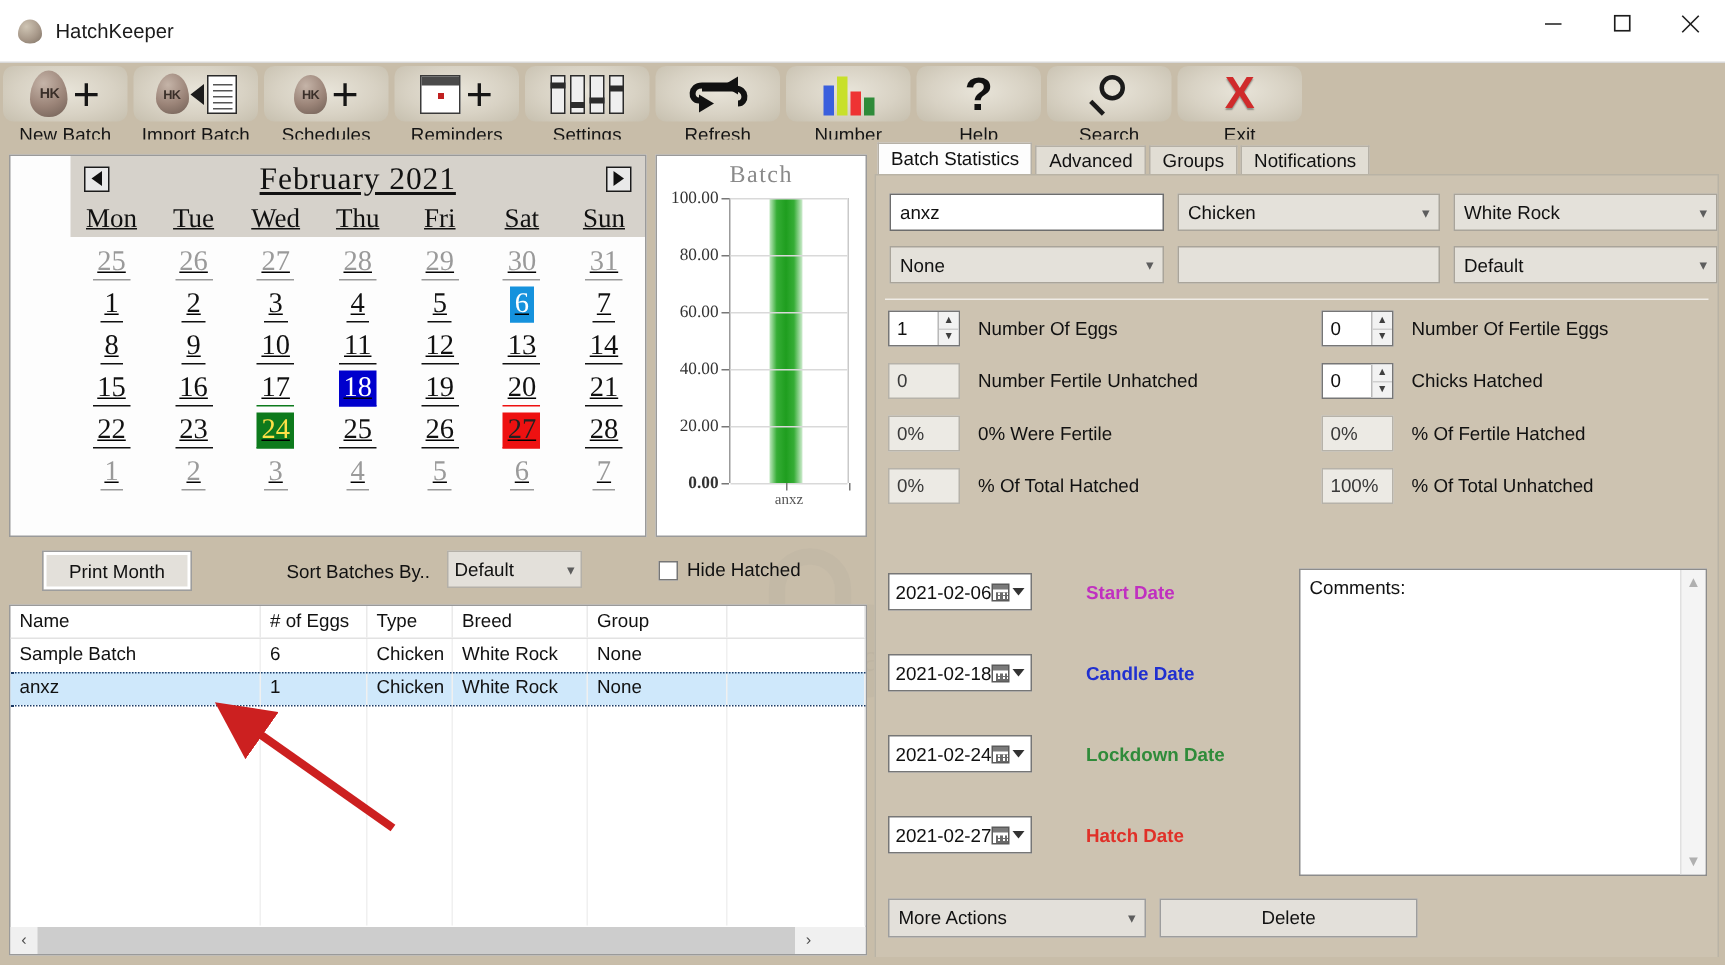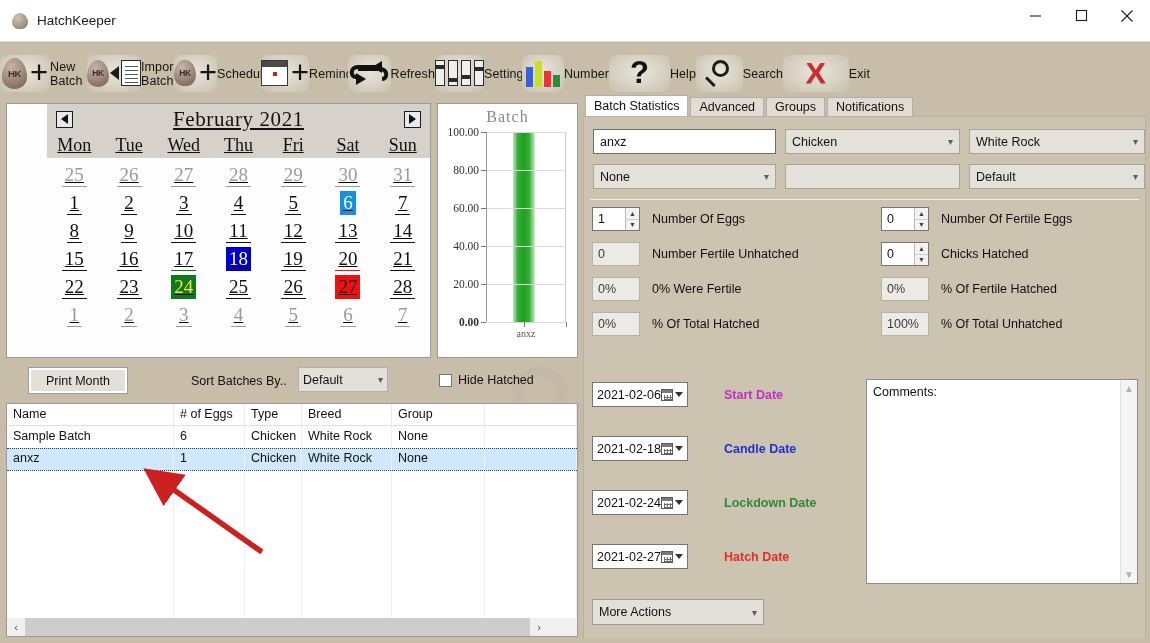--- a/index.html
+++ b/index.html
@@ -31,21 +31,21 @@
   }
   #wincontrols .wc svg{ display:block; }
 
   
   #toolbar{
     height:61px; background:#c8bda9; position:relative;
     display:flex; align-items:flex-start; border-bottom:1px solid #8f8775;
   }
   .tbitem{
     width:87px; height:59px; margin-top:1px;
-    display:flex; flex-direction:row; align-items:center; justify-content:flex-start;
+    display:flex; flex-direction:column; align-items:center; justify-content:flex-start;
     position:relative;
   }
   .tbicon{
     height:37px; width:83px; margin-top:1px;
     display:flex; align-items:center; justify-content:center;
     border-radius:7px;
     background:radial-gradient(ellipse at 50% 45%, #e8e4d9 0%, #d8d2c4 55%, #c6bfae 100%);
   }
   .tblabel{ font-size:12.5px; color:#151515; margin-top:2px; letter-spacing:.1px;}
   .egg{
@@ -316,48 +316,48 @@
   <div class="tbitem">
     <div class="tbicon">
       <div class="cal-ic"></div>
         <div class="plus">+</div>
     </div>
     <div class="tblabel">Reminders</div>
   </div>
 
   <div class="tbitem">
     <div class="tbicon">
+      <div class="sliders">
+        <div class="sl">
+            <i style="top:4px"></i>
+          </div>
+        <div class="sl">
+            <i style="top:17px"></i>
+          </div>
+        <div class="sl">
+            <i style="top:14px"></i>
+          </div>
+        <div class="sl">
+            <i style="top:6px"></i>
+          </div>
+      </div>
+    </div>
+    <div class="tblabel">Settings</div>
+  </div>
+
+  <div class="tbitem">
+    <div class="tbicon">
       <svg width="42" height="30" viewBox="0 0 42 30">
         <path d="M8 19 C2 19 2 9 10 9 L32 9" stroke="#111" stroke-width="4" fill="none"></path>
         <path d="M34 21 C40 21 40 11 32 11 L10 11" stroke="#111" stroke-width="4" fill="none"></path>
         <polygon points="34,3 34,15 24,9" fill="#111"></polygon>
         <polygon points="8,15 8,27 18,21" fill="#111"></polygon>
       </svg>
     </div>
     <div class="tblabel">Refresh</div>
-  </div>
-
-  <div class="tbitem">
-    <div class="tbicon">
-      <div class="sliders">
-        <div class="sl">
-            <i style="top:4px"></i>
-          </div>
-        <div class="sl">
-            <i style="top:17px"></i>
-          </div>
-        <div class="sl">
-            <i style="top:14px"></i>
-          </div>
-        <div class="sl">
-            <i style="top:6px"></i>
-          </div>
-      </div>
-    </div>
-    <div class="tblabel">Settings</div>
   </div>
 
   <div class="tbitem">
     <div class="tbicon">
       <div class="bars" id="graphbars">
           <span style="background: rgb(58, 95, 221); height: 20px;"></span>
           <span style="background: rgb(200, 224, 42); height: 26px;"></span>
           <span style="background: rgb(238, 51, 51); height: 16px;"></span>
           <span style="background: rgb(47, 139, 58); height: 12px;"></span>
         </div>
@@ -782,20 +782,21 @@
           <i>▲</i>
           <i>▼</i>
         </div>
       </div>
 
       <div id="actions">
         <div class="btn dd">
           <span>More Actions</span>
           <span class="chev">▾</span>
         </div>
+        <div class="btn">Delete</div>
       </div>
 
     </div>
   </div>
 </div>
 
 <svg id="annot">
   <defs>
     <marker id="ah" markerWidth="7" markerHeight="7" refX="5.5" refY="3.5" orient="auto">
       <polygon points="0,0 7,3.5 0,7" fill="#cc2020"></polygon>

